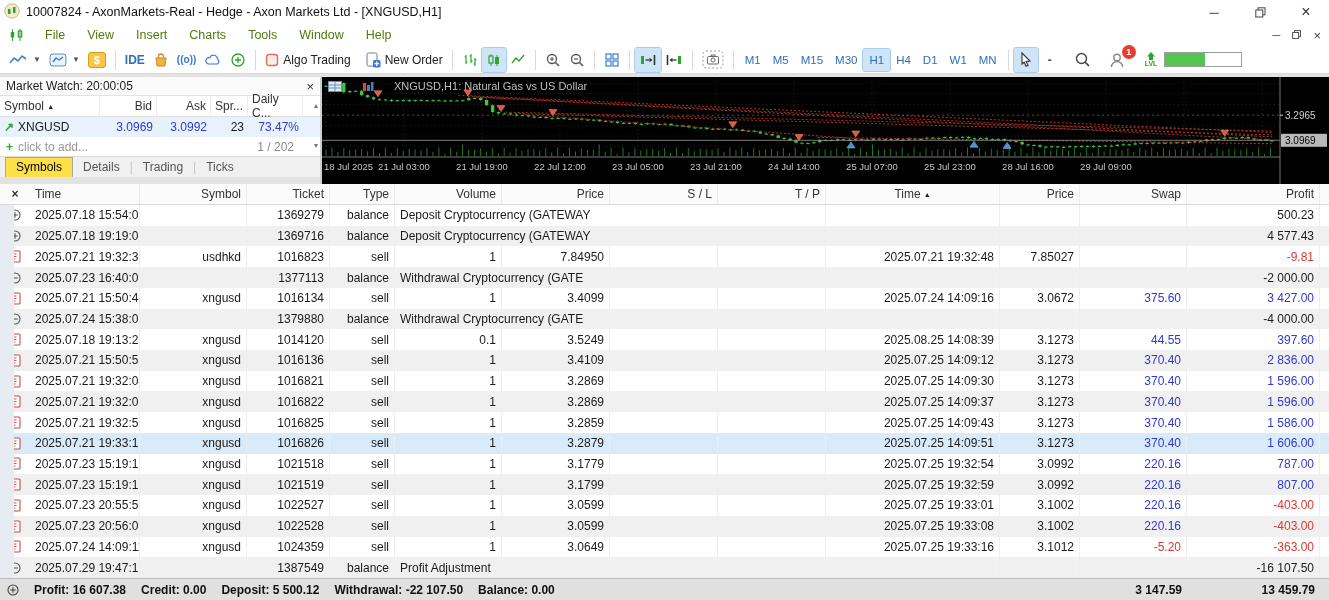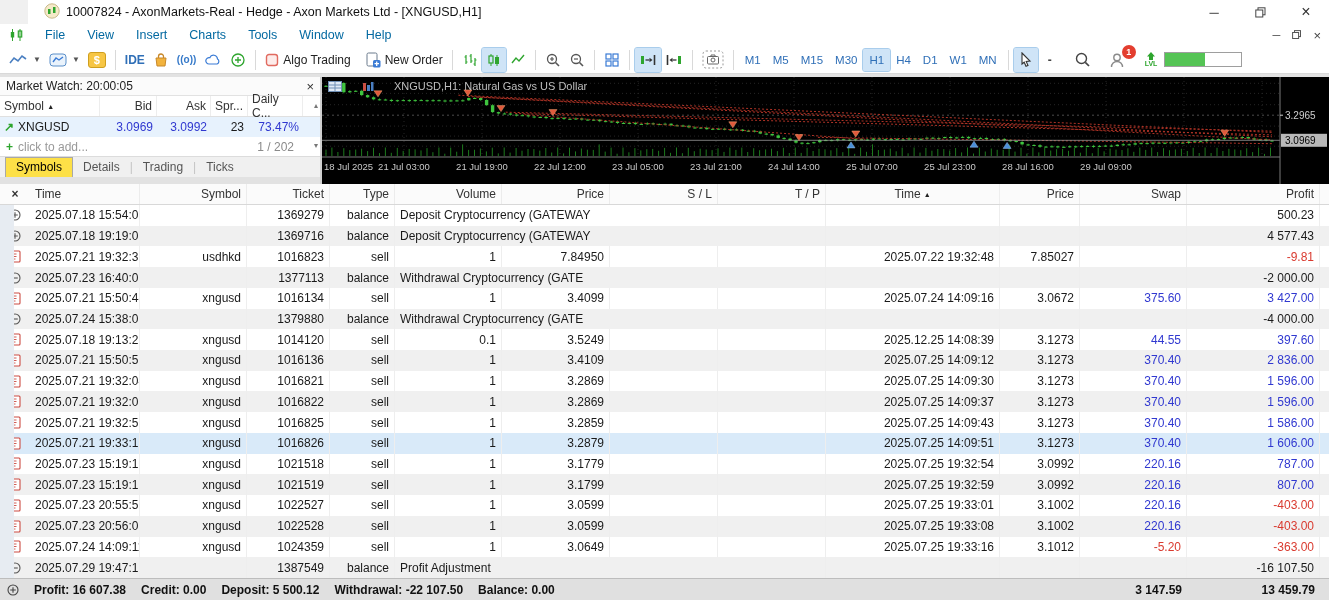--- a/index.html
+++ b/index.html
@@ -1,29 +1,29 @@
 <!DOCTYPE html>
 <html><head>
 <meta charset="utf-8">
 <style>
   * { box-sizing: border-box; margin: 0; padding: 0; }
   :root { --cols: 30px 110px 107px 83px 65px 107px 108px 108px 108px 174px 80px 107px 133px 9px; }
   html,body { width:1329px; height:600px; overflow:hidden; }
   body { font-family:"Liberation Sans",sans-serif; font-size:12px; color:#1a1a1a; background:#f0f0f0; position:relative; }
 
   
-  .titlebar { height:24px; background:#fff; display:flex; align-items:center; padding-left:16px;margin-left:28px; }
+  .titlebar { height:24px; background:#fff; display:flex; align-items:center; padding-left:4px; }
   .title-text { margin-left:6px; font-size:12.5px; color:#111; }
   .win-controls { margin-left:auto; display:flex; }
   .win-btn { width:46px; height:24px; display:flex; align-items:center; justify-content:center; color:#333; font-size:13px; }
 
   
   .menubar { height:22px; background:#fff; display:flex; align-items:center; padding-left:6px; position:relative; }
   .menu-logo { margin:0 9px 0 3px; display:flex; }
-  .menu-item { padding:0 11px; font-size:12.5px; color:#0369a1; }
+  .menu-item { padding:0 11px; font-size:12.5px; color:#4d7c0f; }
   .mdi-controls { position:absolute; right:8px; display:flex; gap:12px; align-items:center; color:#444; font-size:11px; }
 
   
   .toolbar { height:28px; background:#fff; border-bottom:1px solid #d9d9d9; display:flex; align-items:center; padding-left:4px; }
   .tbtn { height:24px; min-width:24px; display:flex; align-items:center; justify-content:center; gap:4px; padding:0 4px; border-radius:2px; font-size:12px; color:#222; position:relative; }
   .tbtn.sel { background:#cfe4f7; outline:1px solid #a9cdec; }
   .tsep { width:1px; height:20px; background:#d9d9d9; margin:0 5px; flex:none; }
   .tf { color:#2f6fb7; font-size:11.5px; padding:0 6px; height:22px; display:flex; align-items:center; border-radius:2px; }
   .tf.sel { background:#cfe4f7; outline:1px solid #a9cdec; }
   .caret { font-size:8px; color:#555; margin-left:1px; }
@@ -971,21 +971,21 @@
         </svg>
       </div>
     <div class="c l">2025.07.21 19:32:30</div>
     <div class="c">usdhkd</div>
     <div class="c">1016823</div>
     <div class="c">sell</div>
       <div class="c">1</div>
       <div class="c">7.84950</div>
       <div class="c"></div>
       <div class="c"></div>
-      <div class="c">2025.07.22 19:32:48</div>
+      <div class="c">2025.07.21 19:32:48</div>
     <div class="c">7.85027</div>
     <div class="c plain"></div>
     <div class="c neg">-9.81</div>
     </div>
     <div class="trow alt">
       <div class="c ic">
         <svg width="12" height="12" viewBox="0 0 12 12">
           <circle cx="6" cy="6" r="5" fill="none" stroke="#555" stroke-width="1.1"></circle>
           <path d="M3.2 6h5.6" stroke="#555" stroke-width="1.1"></path>
         </svg>
@@ -1045,21 +1045,21 @@
         </svg>
       </div>
     <div class="c l">2025.07.18 19:13:22</div>
     <div class="c">xngusd</div>
     <div class="c">1014120</div>
     <div class="c">sell</div>
       <div class="c">0.1</div>
       <div class="c">3.5249</div>
       <div class="c"></div>
       <div class="c"></div>
-      <div class="c">2025.12.25 14:08:39</div>
+      <div class="c">2025.08.25 14:08:39</div>
     <div class="c">3.1273</div>
     <div class="c pos">44.55</div>
     <div class="c pos">397.60</div>
     </div>
     <div class="trow alt">
       <div class="c ic">
         <svg width="11" height="13" viewBox="0 0 11 13">
           <rect x="1" y="1" width="9" height="11" rx="1" fill="#fff" stroke="#cc4b42" stroke-width="1.1"></rect>
           <path d="M3 4h3.5M3 6.5h3.5M3 9h2.5" stroke="#cc4b42" stroke-width="0.9"></path>
         </svg>

